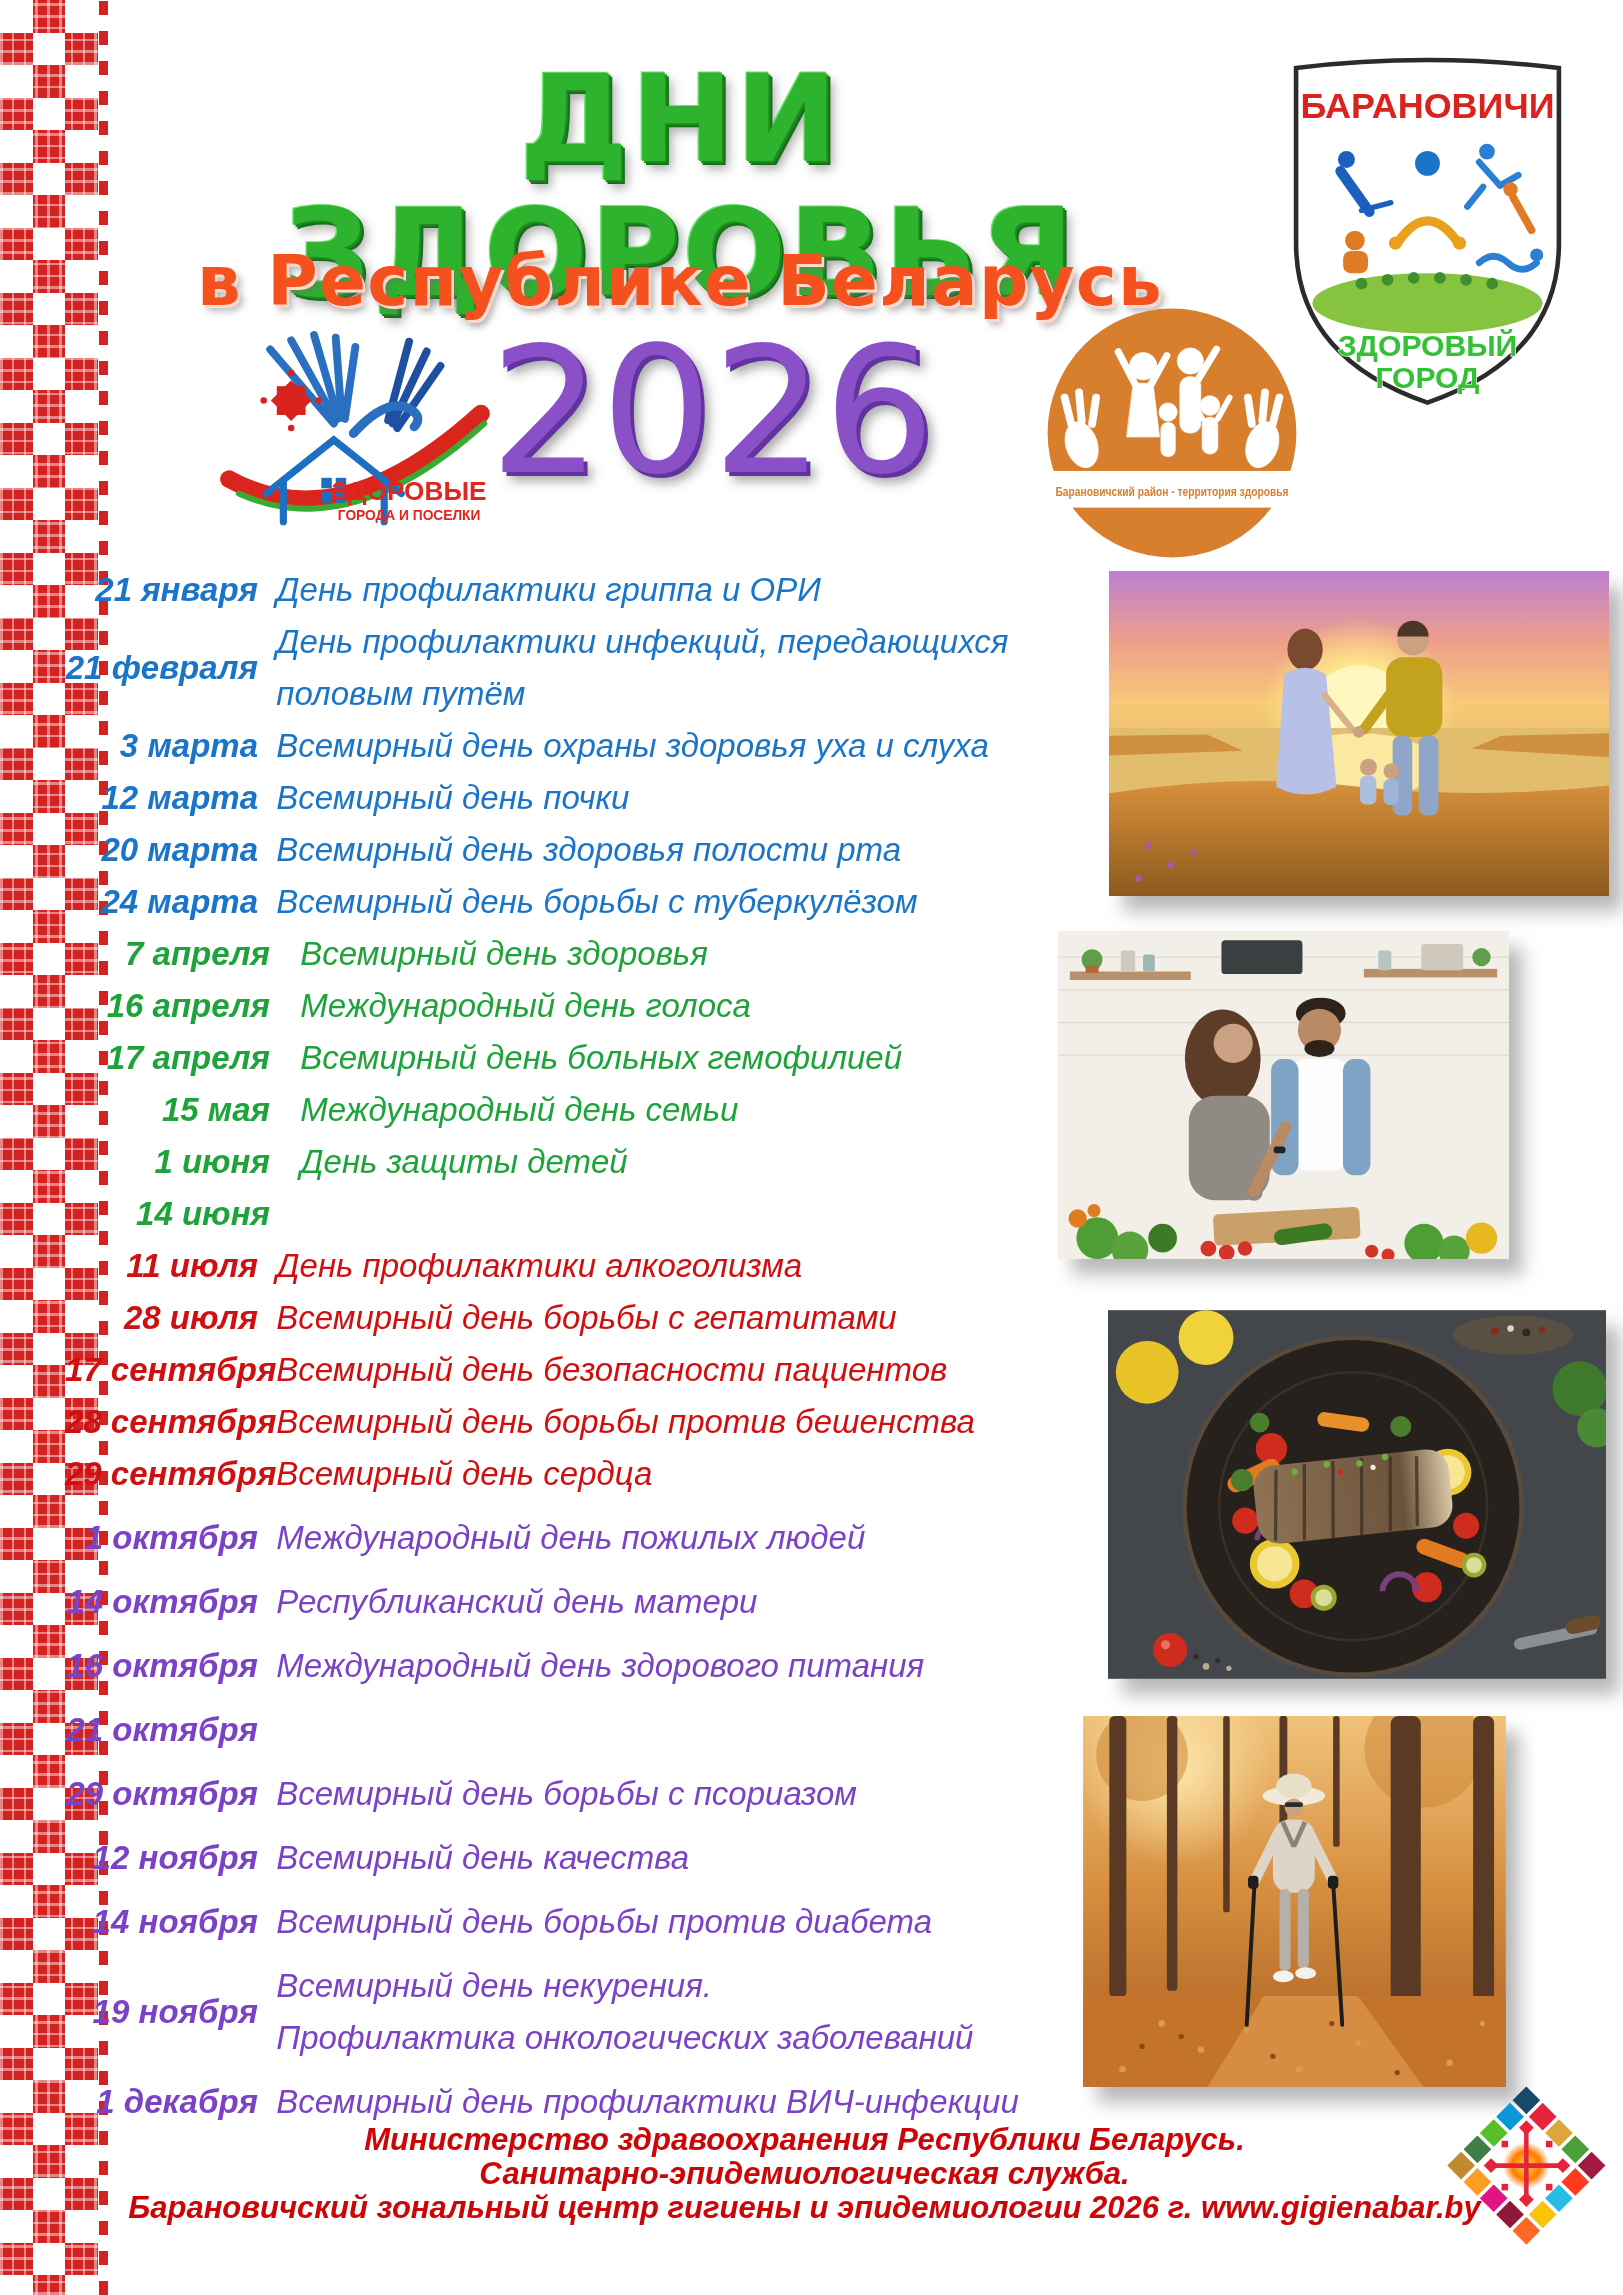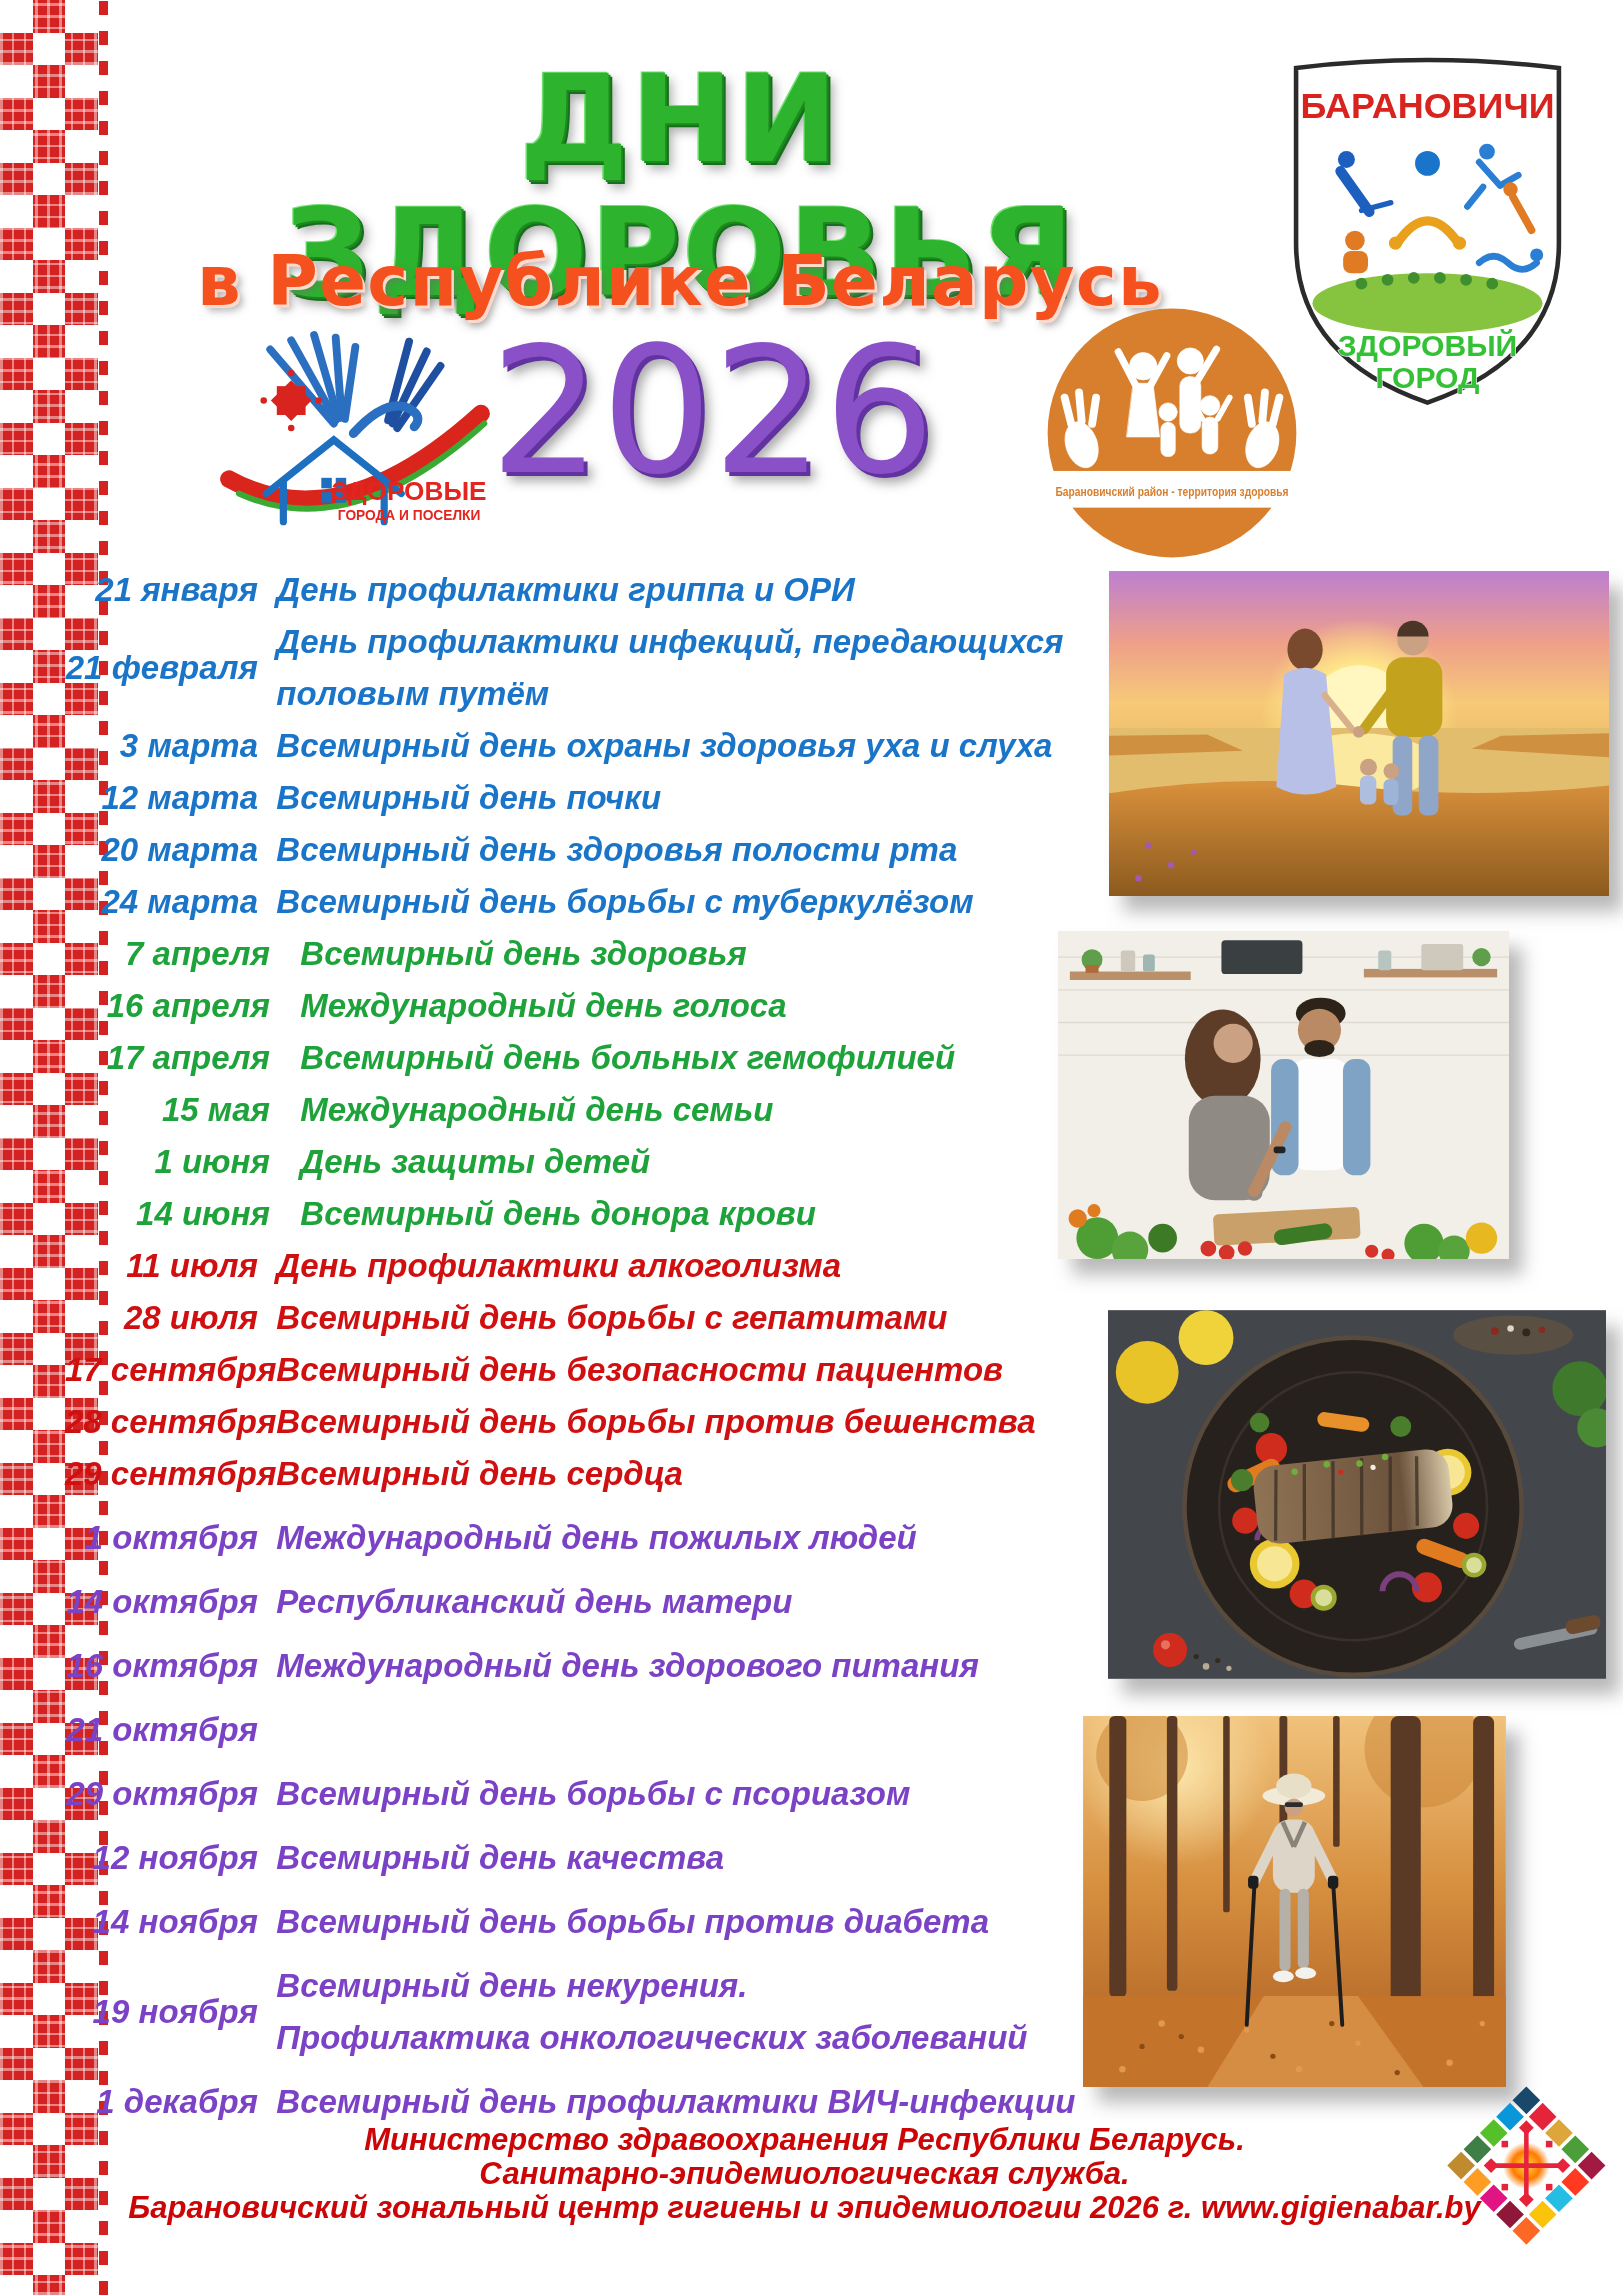--- a/index.html
+++ b/index.html
@@ -49,21 +49,21 @@
   .logo-sdg{position:absolute;left:1435px;top:2086px;width:184px;height:171px;}
   
   #schedule{position:absolute;left:65px;top:564px;width:1086px;}
   .row{display:flex;align-items:center;}
   .date{
     width:193px;flex:0 0 193px;text-align:right;white-space:nowrap;
     font-weight:bold;font-style:italic;font-size:33px;line-height:52px;
   }
   .event{
     margin-left:18.3px;flex:1;white-space:pre-line;
-    font-weight:bold;font-style:italic;font-size:33px;line-height:52px;
+    font-weight:normal;font-style:italic;font-size:33px;line-height:52px;
   }
   .c-blue .date,.c-blue .event{color:var(--c-blue);}
   .c-green .date,.c-green .event{color:var(--c-green);padding-left:12px;}
   .c-red .date,.c-red .event{color:var(--c-red);}
   .c-purple .date,.c-purple .event{color:var(--c-purple);margin-top:12px;}
   
   .photo{position:absolute;box-shadow:14.4px 15.7px 17px rgba(125,125,125,.55);background:#ddd;}
   .photo svg{display:block;width:100%;height:100%;}
   #photo1{left:1109px;top:571px;width:500px;height:325px;}
   #photo2{left:1058px;top:931px;width:451px;height:328px;}
@@ -237,21 +237,20 @@
     <div class="row c-green">
       <div class="date">15 мая</div>
       <div class="event">Международный день семьи</div>
     </div>
     <div class="row c-green">
       <div class="date">1 июня</div>
       <div class="event">День защиты детей</div>
     </div>
     <div class="row c-green">
       <div class="date">14 июня</div>
-      <div class="event">Всемирный день донора крови</div>
     </div>
     <div class="row c-red">
       <div class="date">11 июля</div>
       <div class="event">День профилактики алкоголизма</div>
     </div>
     <div class="row c-red">
       <div class="date">28 июля</div>
       <div class="event">Всемирный день борьбы с гепатитами</div>
     </div>
     <div class="row c-red">

